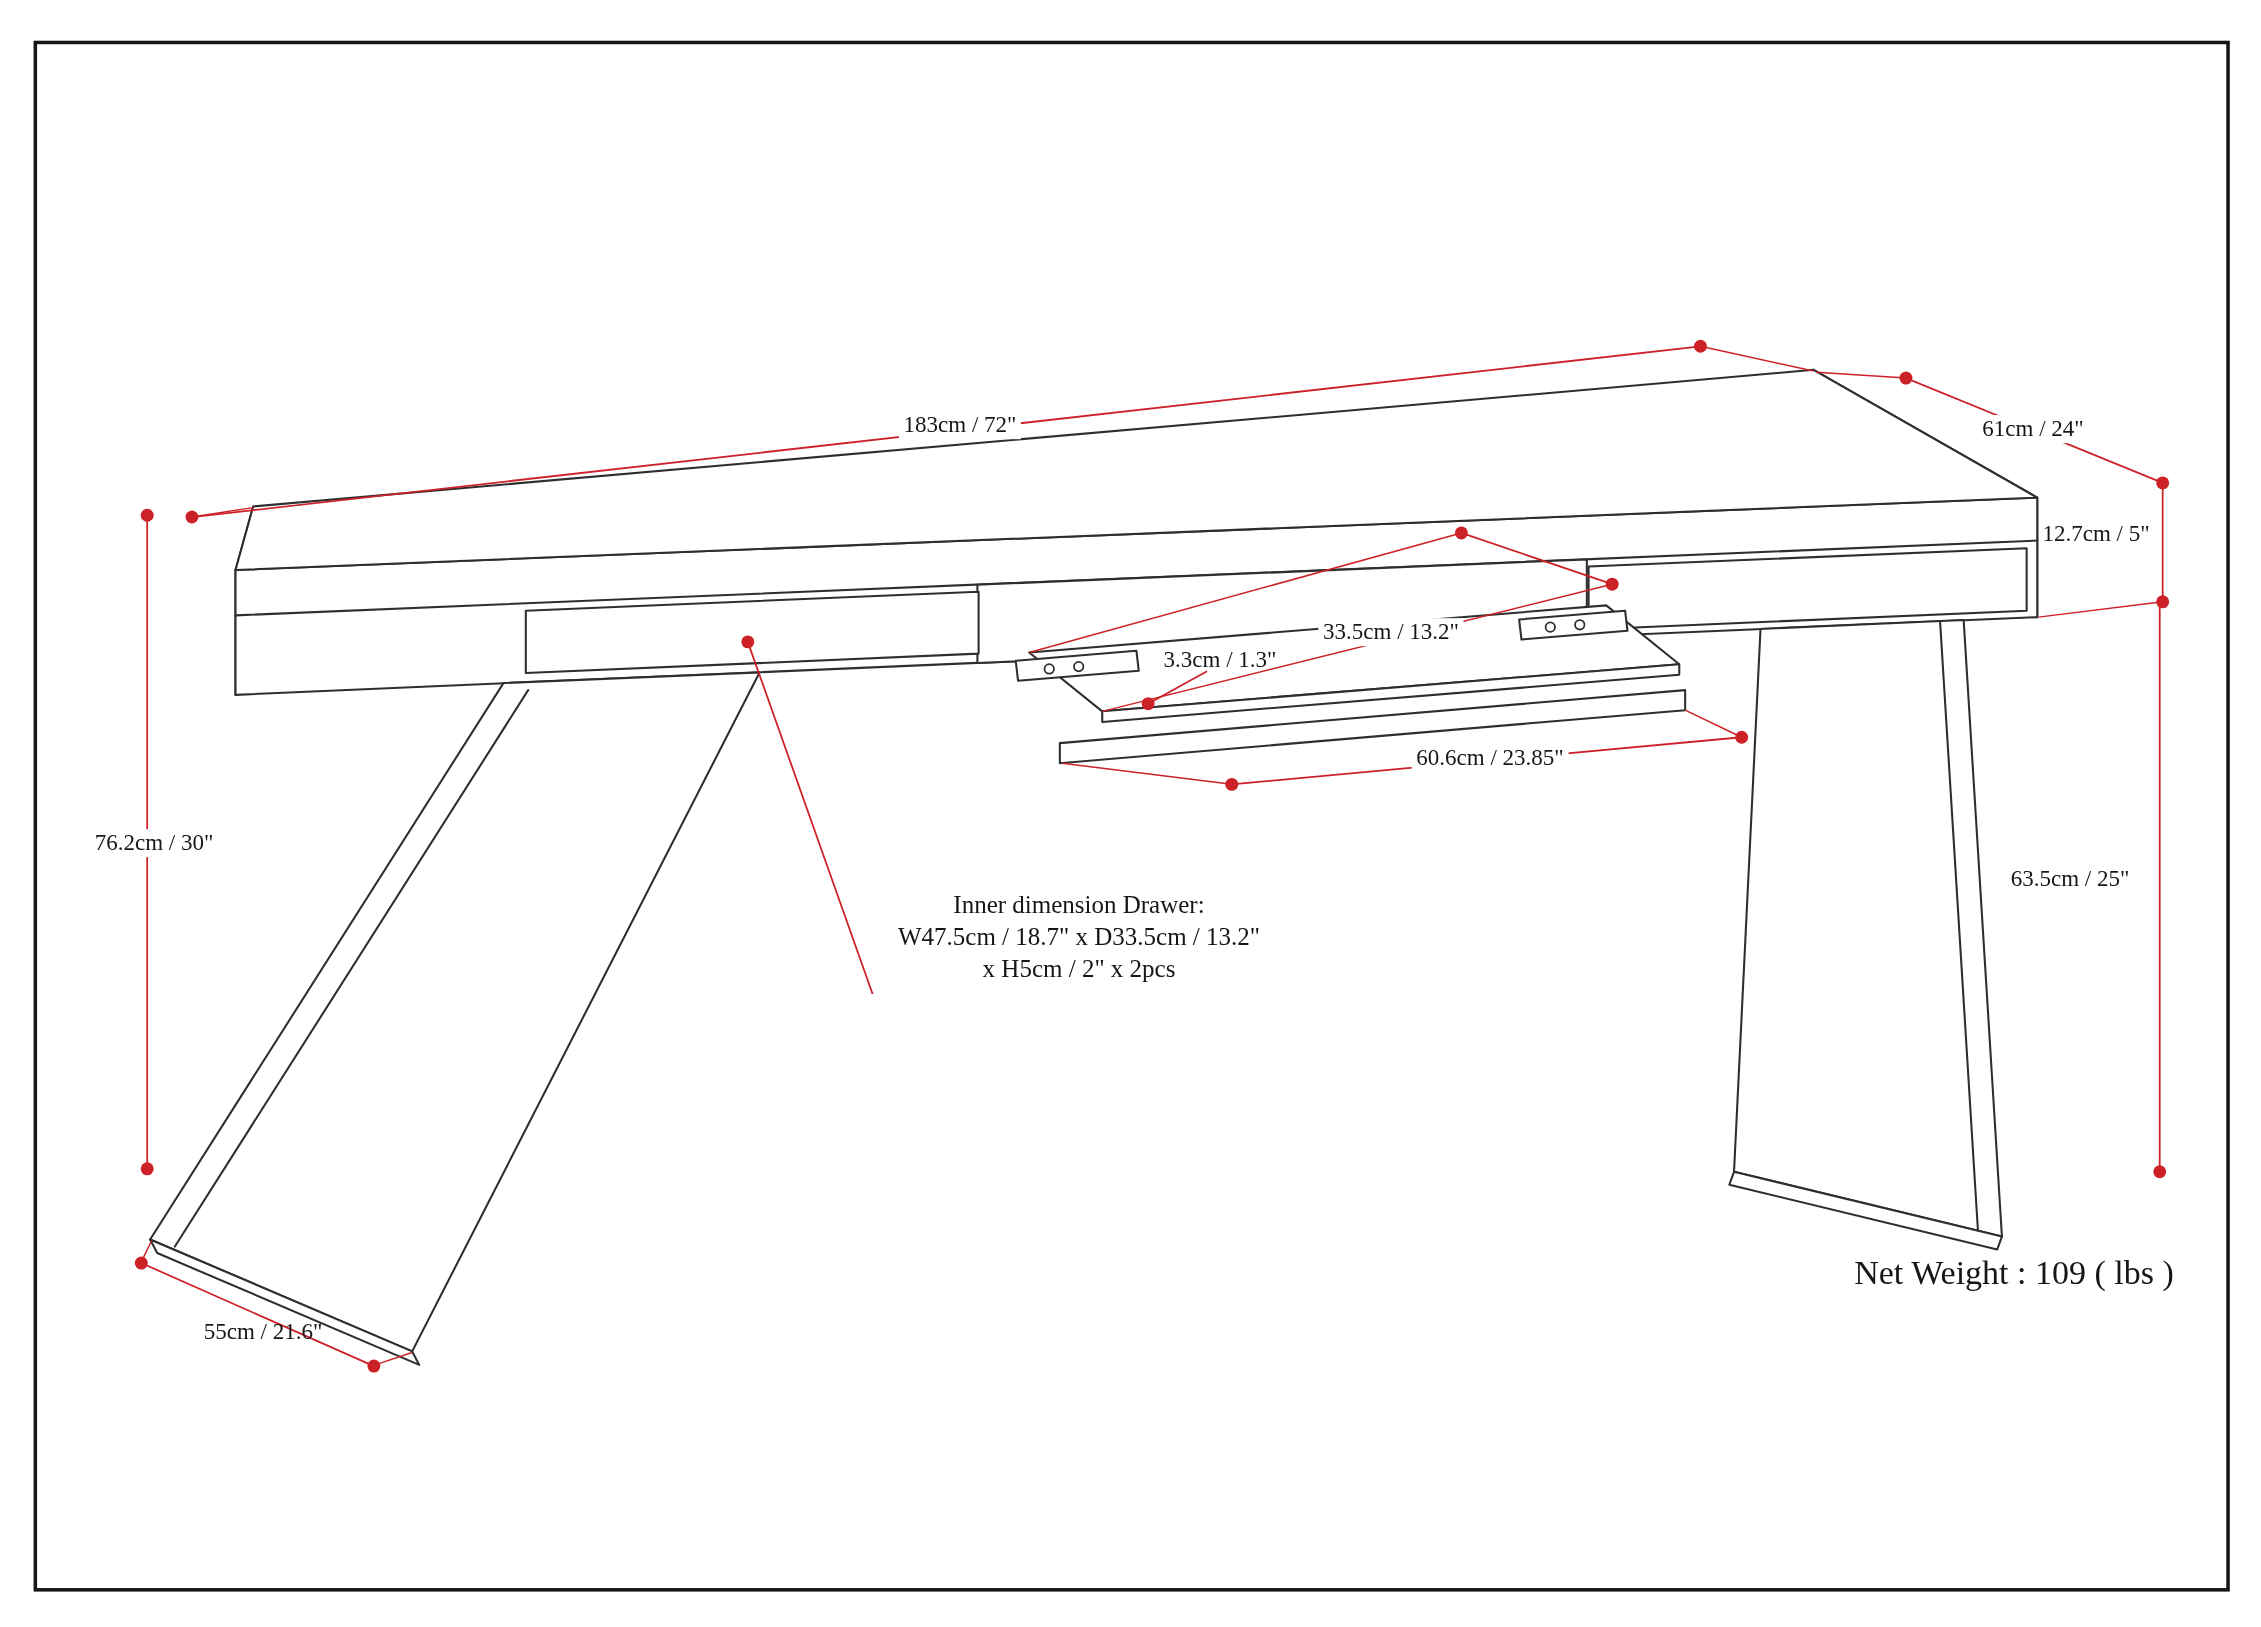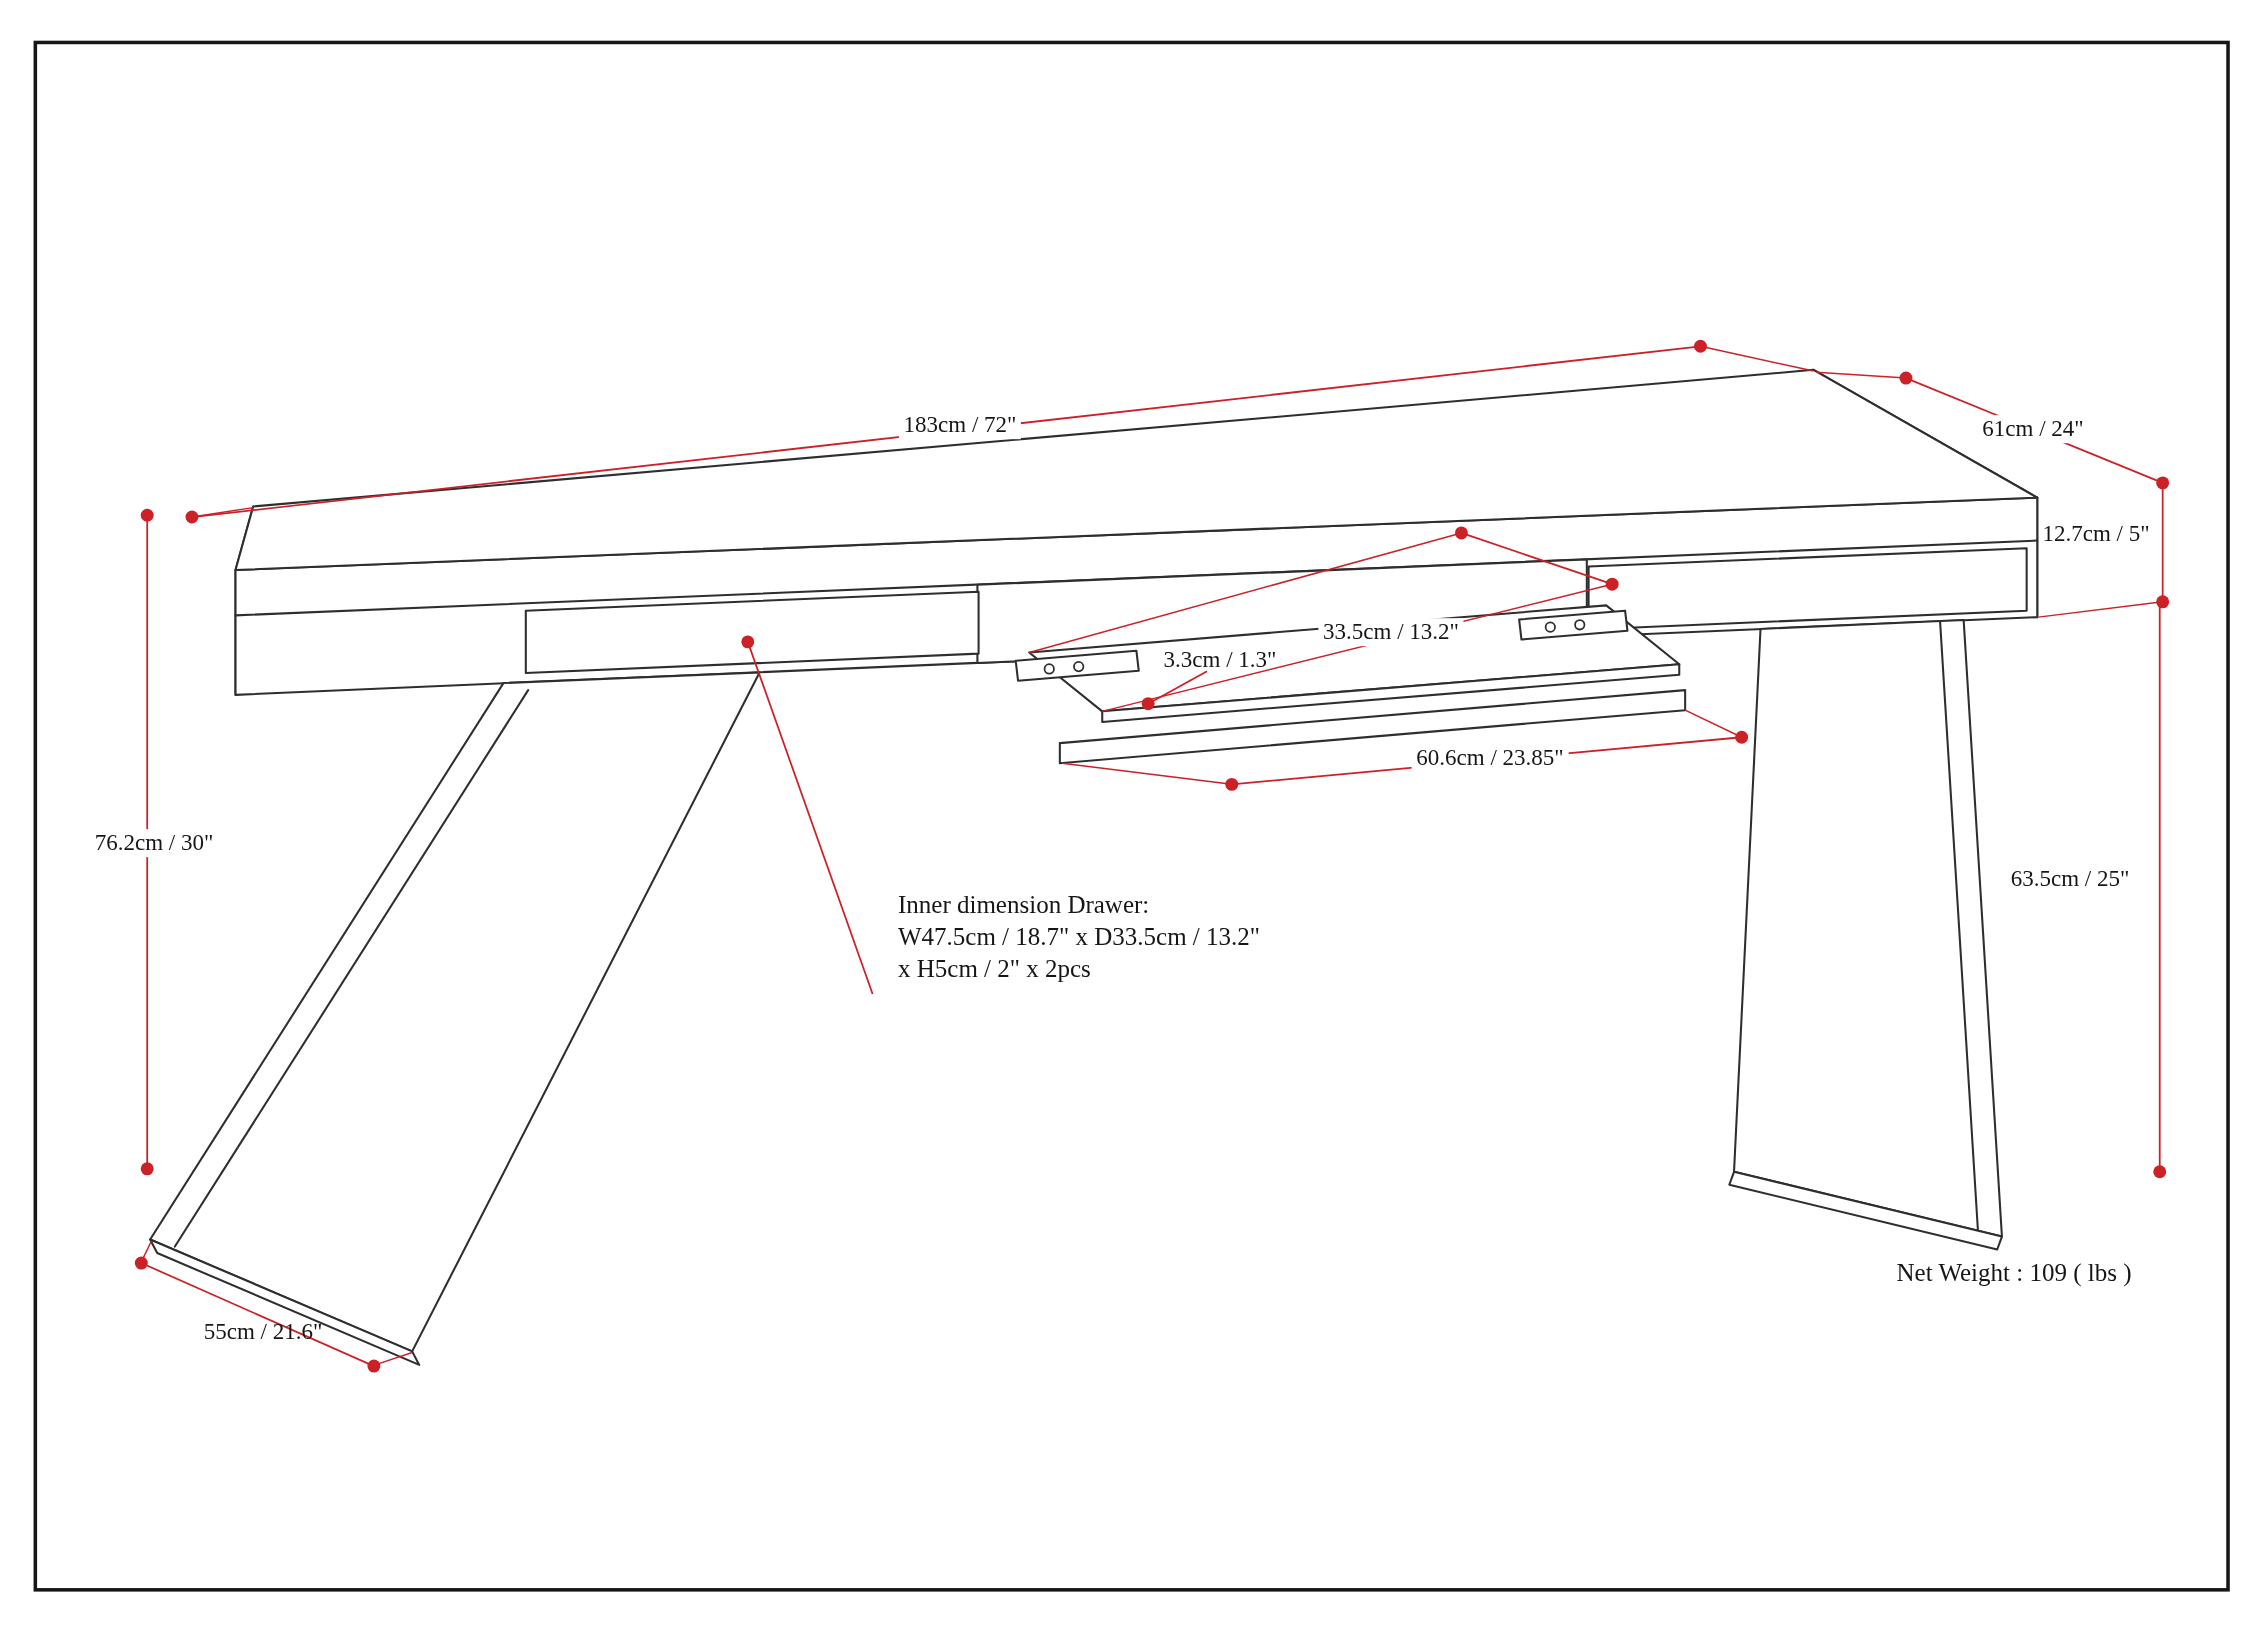--- a/index.html
+++ b/index.html
@@ -31,28 +31,28 @@
     white-space:nowrap;
     text-align:center;
     color:#161616;
   }
   .bg { background:#ffffff; padding:1.2px 4.7px; }
   .note-block {
     position:absolute;
     transform:translate(-50%,-50%);
     font-size:25px;
     line-height:1.28;
-    text-align:left;
+    text-align:center;
     white-space:nowrap;
     color:#161616;
   }
   .note-label {
     position:absolute;
     transform:translate(-50%,-50%);
-    font-size:25px;
+    font-size:34px;
     white-space:nowrap;
     color:#161616;
   }
 </style>
 </head>
 <body>
 
 <div class="stage">
 
   <svg width="2261" height="1627" viewBox="0 0 3840 2763">

